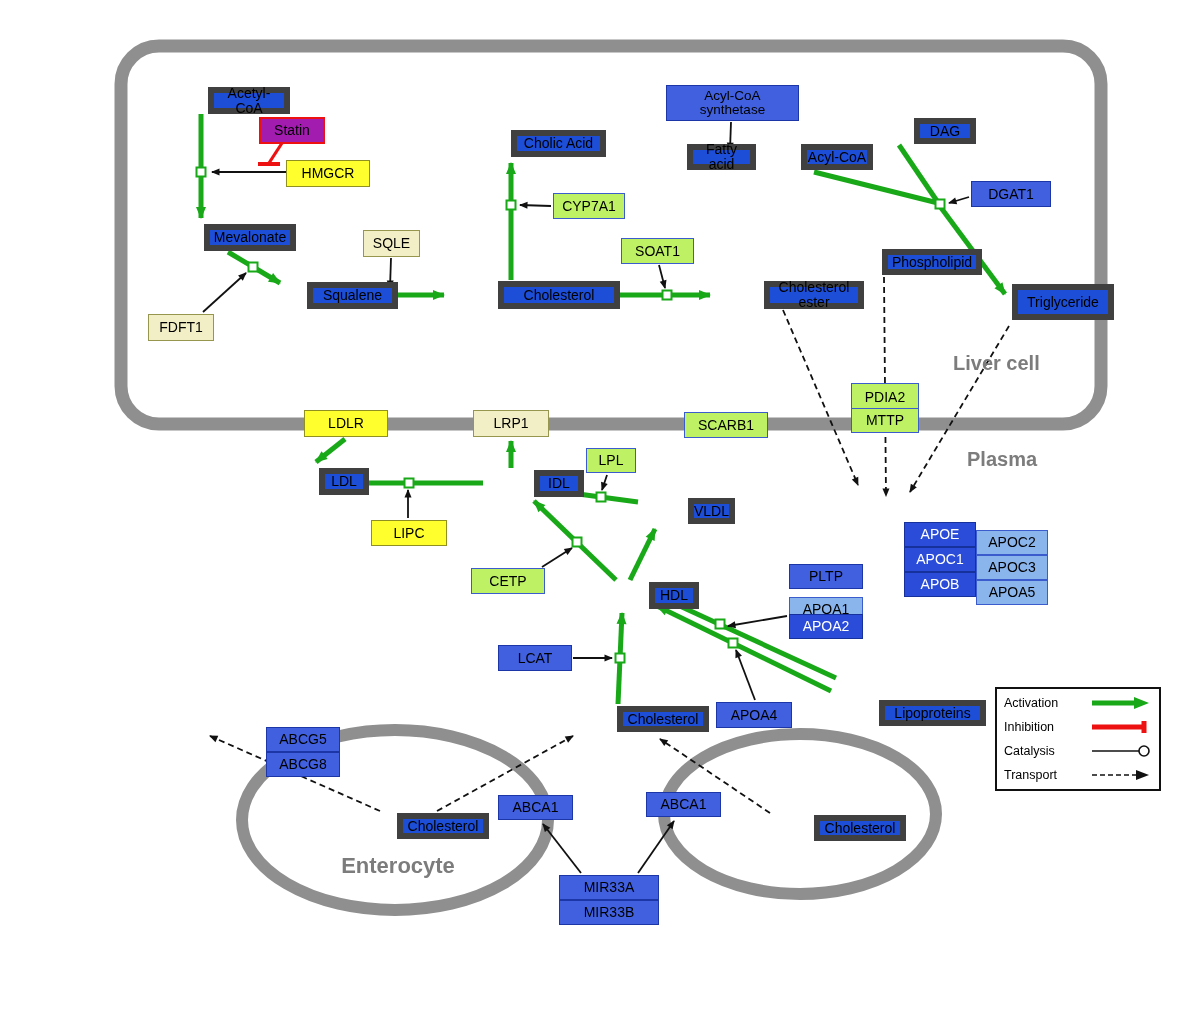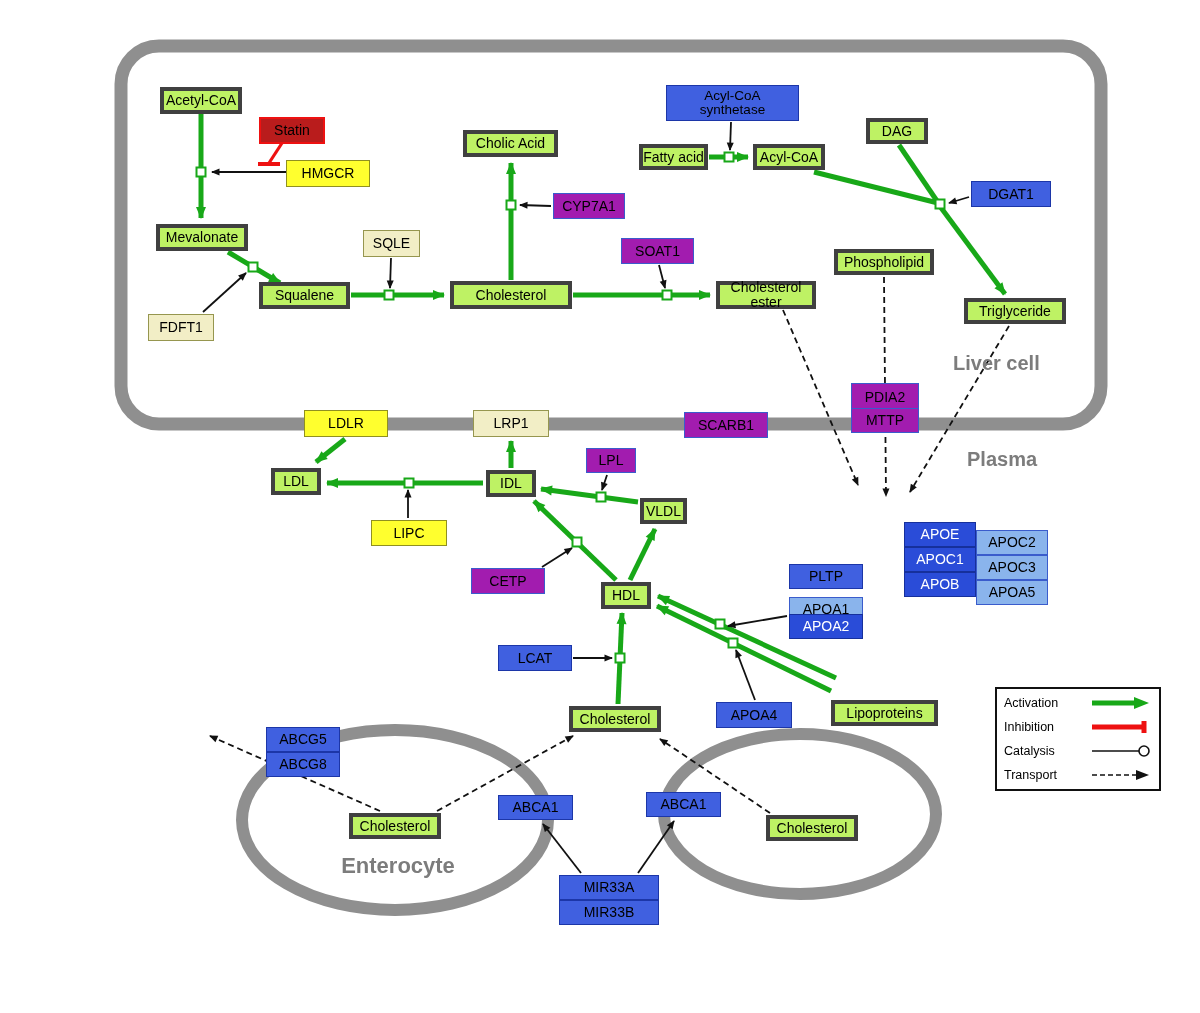--- a/index.html
+++ b/index.html
@@ -1,28 +1,28 @@
 <!DOCTYPE html>
 <html><head>
 <meta charset="utf-8">
 <style>
   html,body{margin:0;padding:0;background:#ffffff;}
   #stage{position:relative;width:1200px;height:1013px;background:#ffffff;overflow:hidden;
          font-family:"Liberation Sans","DejaVu Sans",sans-serif;}
   #wires{position:absolute;left:0;top:0;}
   .node{position:absolute;box-sizing:border-box;display:flex;align-items:center;justify-content:center;
         text-align:center;font-size:14px;line-height:1.05;color:#000;background:#fff;}
-  .metab{background:#bef264;border:4px solid #404040;}
-  .statin{background:#b91c1c;border:2.5px solid #ee1111;}
+  .metab{background:#1d4ed8;border:6px solid #404040;margin-left:48px;}
+  .statin{background:#a21caf;border:2.5px solid #ee1111;}
   .g-yellow{background:#ffff2e;border:1.5px solid #909020;}
   .g-pale{background:#f2eec6;border:1.5px solid #96964f;}
   .g-blue{background:#4060e0;border:1.5px solid #1c36a8;color:#000;}
   .g-dark{background:#2a4cd8;border:1.5px solid #16309c;color:#fff;}
   .g-mid{background:#8ab4ec;border:1.5px solid #3a5ccc;margin-top:8px;}
-  .g-light{background:#a21caf;border:1.5px solid #3a5ccc;}
+  .g-light{background:#bef264;border:1.5px solid #3a5ccc;}
   .two-line{flex-direction:column;font-size:13.5px;}
   .region-label{position:absolute;font-weight:bold;color:#7c7c7c;}
   .rl-big{font-size:20px;}
   .rl-med{font-size:22px;text-align:center;}
   #legend{position:absolute;left:995px;top:687px;width:166px;height:104px;border:2px solid #111;
           background:#fff;box-sizing:border-box;padding:5px 7px;display:flex;flex-direction:column;justify-content:space-between;}
   .legend-row{display:flex;align-items:center;justify-content:space-between;height:18px;}
   .legend-row span{font-size:12.5px;color:#000;}
 </style>
 </head>
@@ -130,21 +130,21 @@
   <div class="node metab" style="left:716px;top:281px;width:100px;height:28px">Cholesterol ester</div>
   <div class="node g-blue two-line" style="left:666px;top:85px;width:133px;height:36px">
     <span>Acyl-CoA</span>
     <span>synthetase</span>
   </div>
   <div class="node metab" style="left:639px;top:144px;width:69px;height:26px">Fatty acid</div>
   <div class="node metab" style="left:753px;top:144px;width:72px;height:26px">Acyl-CoA</div>
   <div class="node metab" style="left:866px;top:118px;width:62px;height:26px">DAG</div>
   <div class="node g-blue" style="left:971px;top:181px;width:80px;height:26px">DGAT1</div>
   <div class="node metab" style="left:834px;top:249px;width:100px;height:26px">Phospholipid</div>
-  <div class="node metab" style="left:964px;top:298px;width:102px;height:26px">Triglyceride</div>
+  <div class="node metab" style="left:964px;top:284px;width:102px;height:36px">Triglyceride</div>
   <div class="node g-yellow" style="left:304px;top:410px;width:84px;height:27px">LDLR</div>
   <div class="node g-pale" style="left:473px;top:410px;width:76px;height:27px">LRP1</div>
   <div class="node g-light" style="left:684px;top:412px;width:84px;height:26px">SCARB1</div>
   <div class="node g-light" style="left:851px;top:383px;width:68px;height:28px">PDIA2</div>
   <div class="node g-light" style="left:851px;top:408px;width:68px;height:25px">MTTP</div>
   <div class="node metab" style="left:271px;top:468px;width:50px;height:27px">LDL</div>
   <div class="node metab" style="left:486px;top:470px;width:50px;height:27px">IDL</div>
   <div class="node g-light" style="left:586px;top:448px;width:50px;height:25px">LPL</div>
   <div class="node metab" style="left:640px;top:498px;width:47px;height:26px">VLDL</div>
   <div class="node g-yellow" style="left:371px;top:520px;width:76px;height:26px">LIPC</div>

